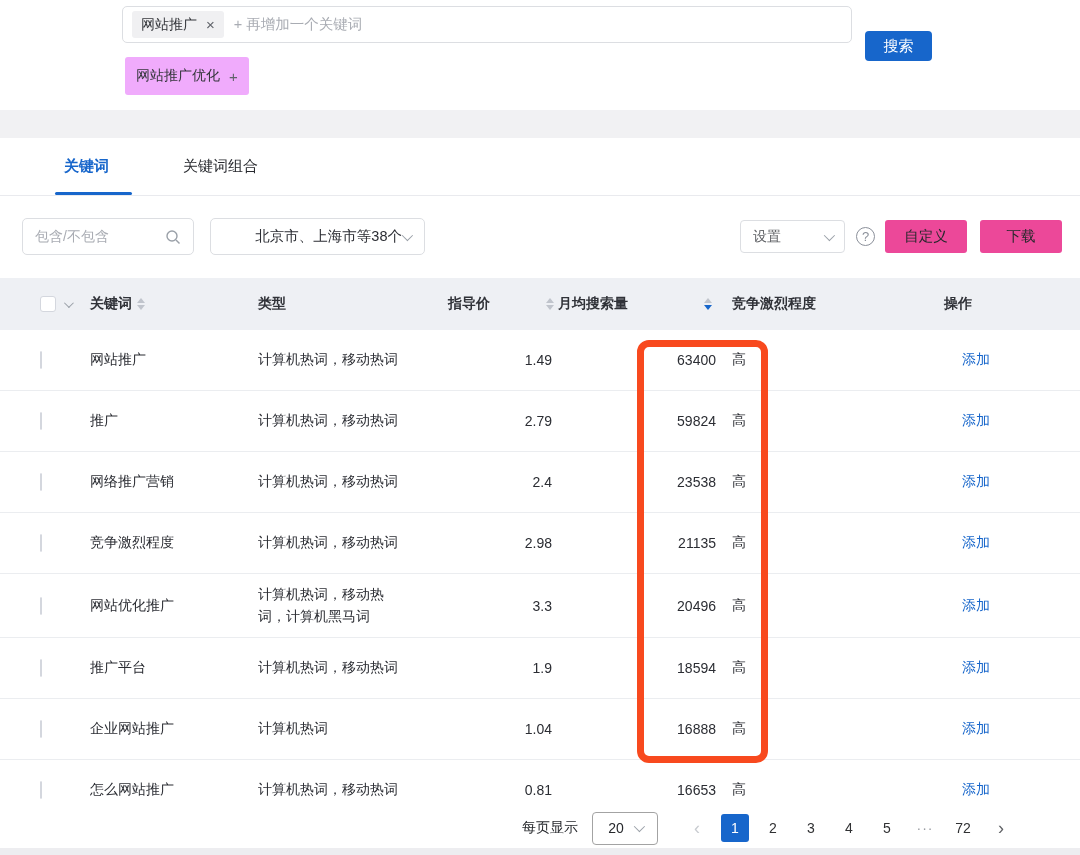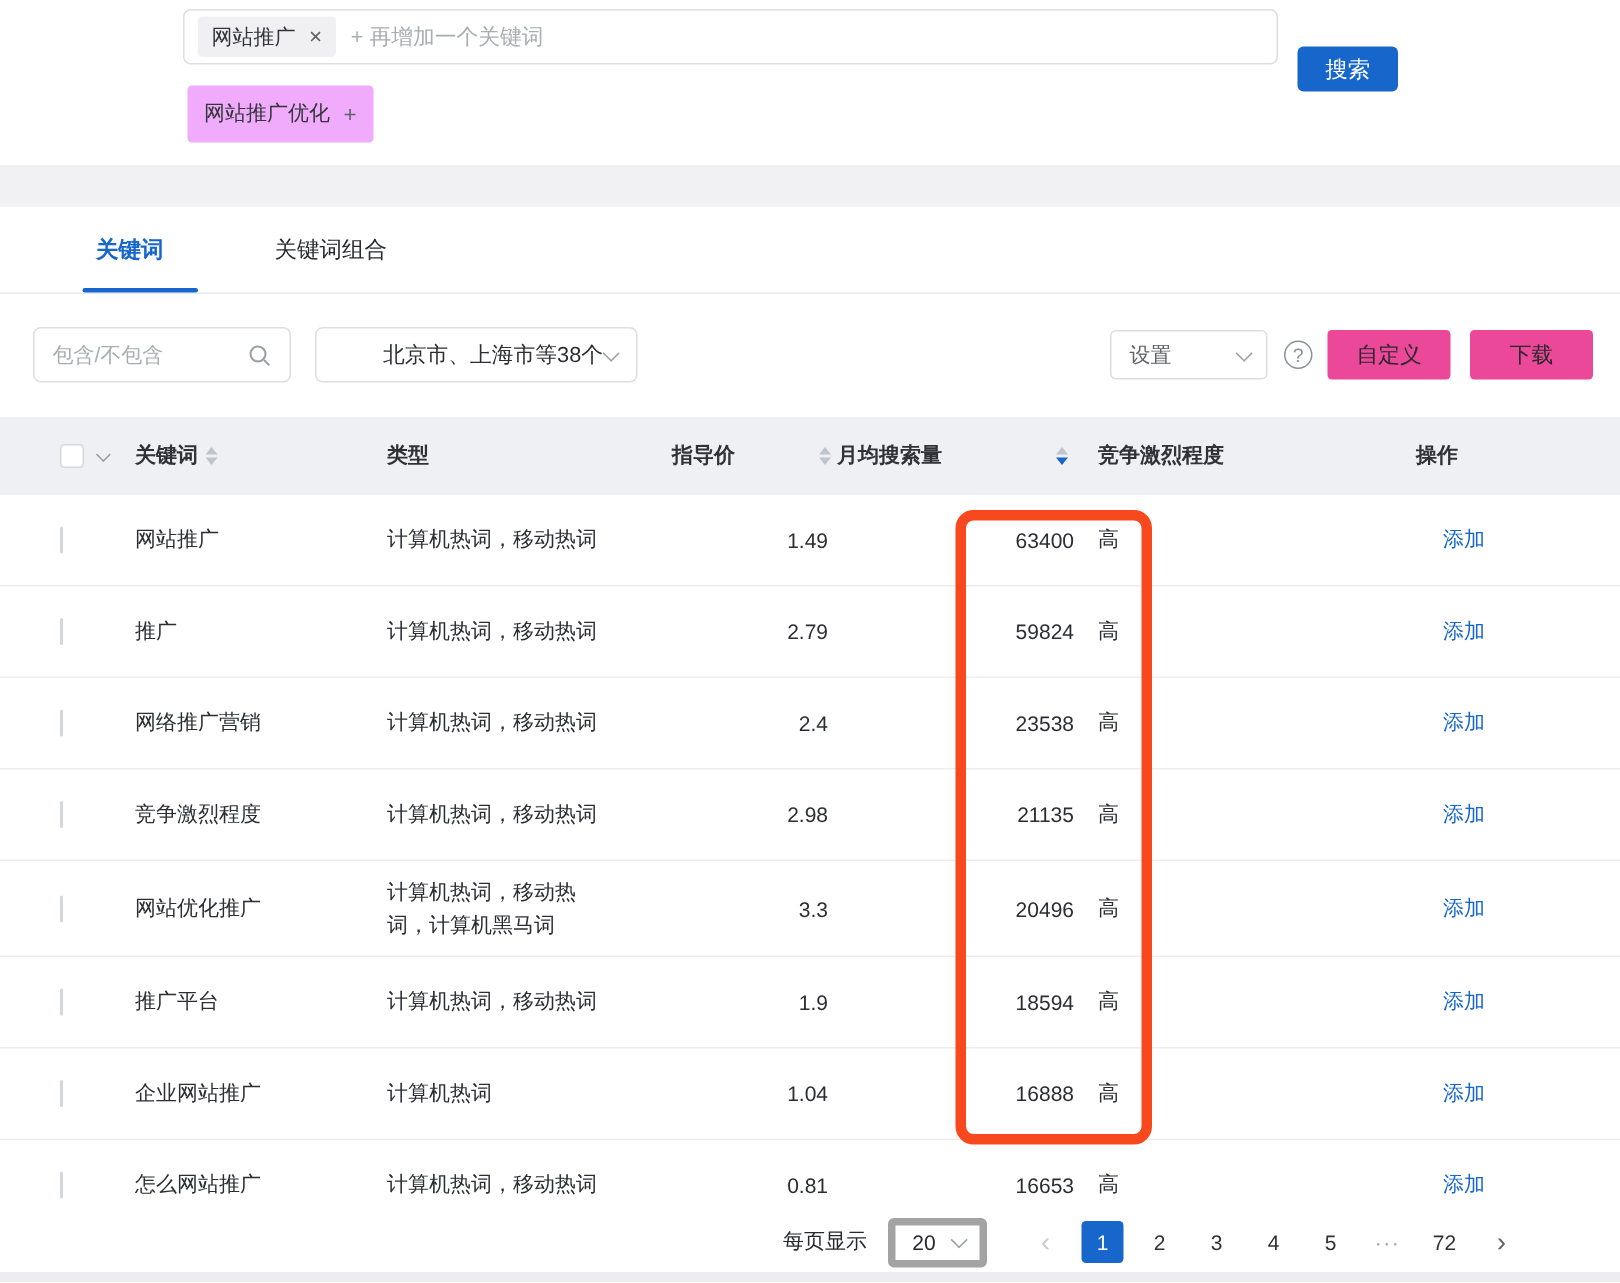--- a/index.html
+++ b/index.html
@@ -73,21 +73,21 @@
   .cell-volume{justify-self:end;}
   .cell-competition{padding-left:16px;}
   .cell-action{justify-self:center;margin-left:36px;color:var(--accent);cursor:pointer;white-space:nowrap;}
 
   
   .annotation-box{position:absolute;left:637px;top:202px;width:131px;height:423px;border:7px solid var(--annotation);border-radius:12px;pointer-events:none;z-index:4;}
 
   
   .pagination-bar{position:absolute;left:0;right:0;top:668px;height:44px;background:#fff;z-index:6;display:flex;align-items:center;padding-left:522px;}
   .page-size-label{font-size:14px;color:#26282c;white-space:nowrap;}
-  .page-size-select{width:66px;height:33px;border:5px solid #a3a3a3;border-radius:4px;margin-left:14px;display:flex;align-items:center;justify-content:center;gap:10px;cursor:pointer;}
+  .page-size-select{width:66px;height:33px;border:1px solid #a3a3a3;border-radius:4px;margin-left:14px;display:flex;align-items:center;justify-content:center;gap:10px;cursor:pointer;}
   .page-size-value{font-size:14px;color:#26282c;}
   .pager{display:flex;align-items:center;margin-left:20px;}
   .page-item{min-width:28px;height:28px;margin:0 5px;display:flex;align-items:center;justify-content:center;font-size:14px;color:#303133;border-radius:3px;cursor:pointer;}
   .page-item.active{background:var(--accent);color:#fff;}
   .page-item.ellipsis{color:#9a9da3;letter-spacing:1px;cursor:default;}
   .page-arrow{min-width:28px;height:28px;margin:0 5px;display:flex;align-items:center;justify-content:center;font-size:18px;cursor:pointer;}
   .page-prev{color:#c8cbd0;}
   .page-next{color:#606266;}
 
   .bottom-strip{position:absolute;left:0;right:0;top:848px;height:7px;background:#ededf0;z-index:7;}

